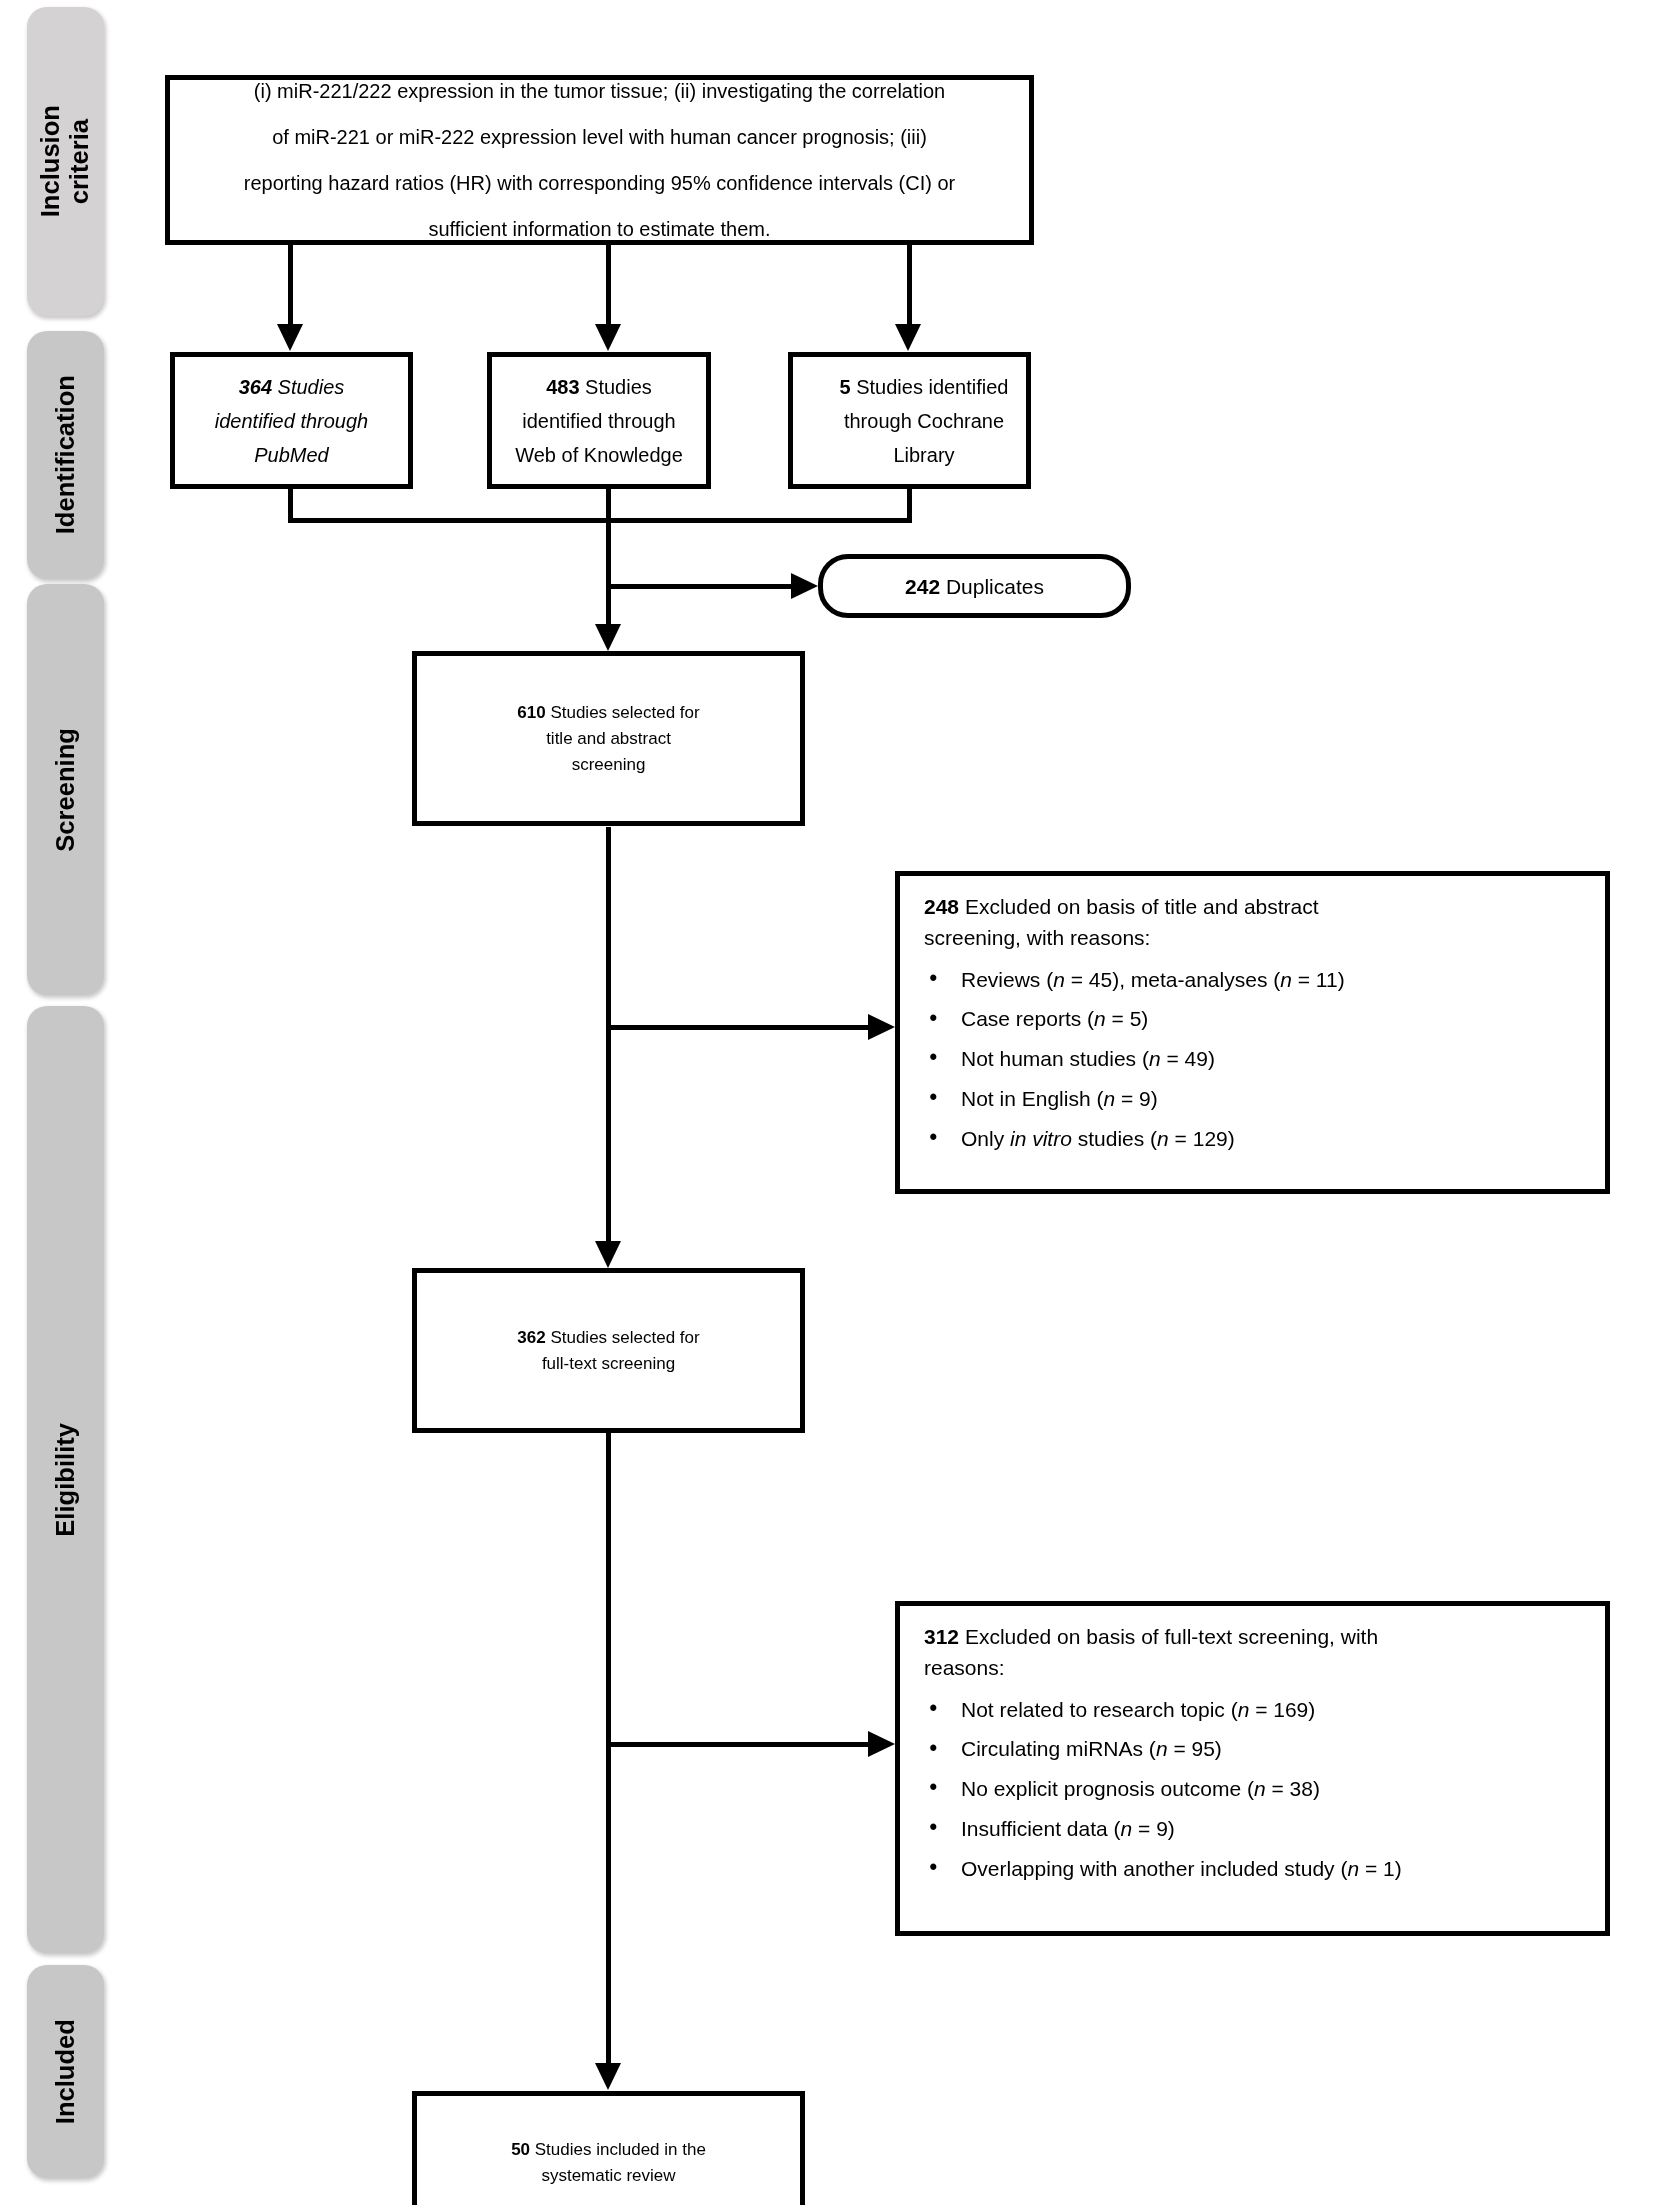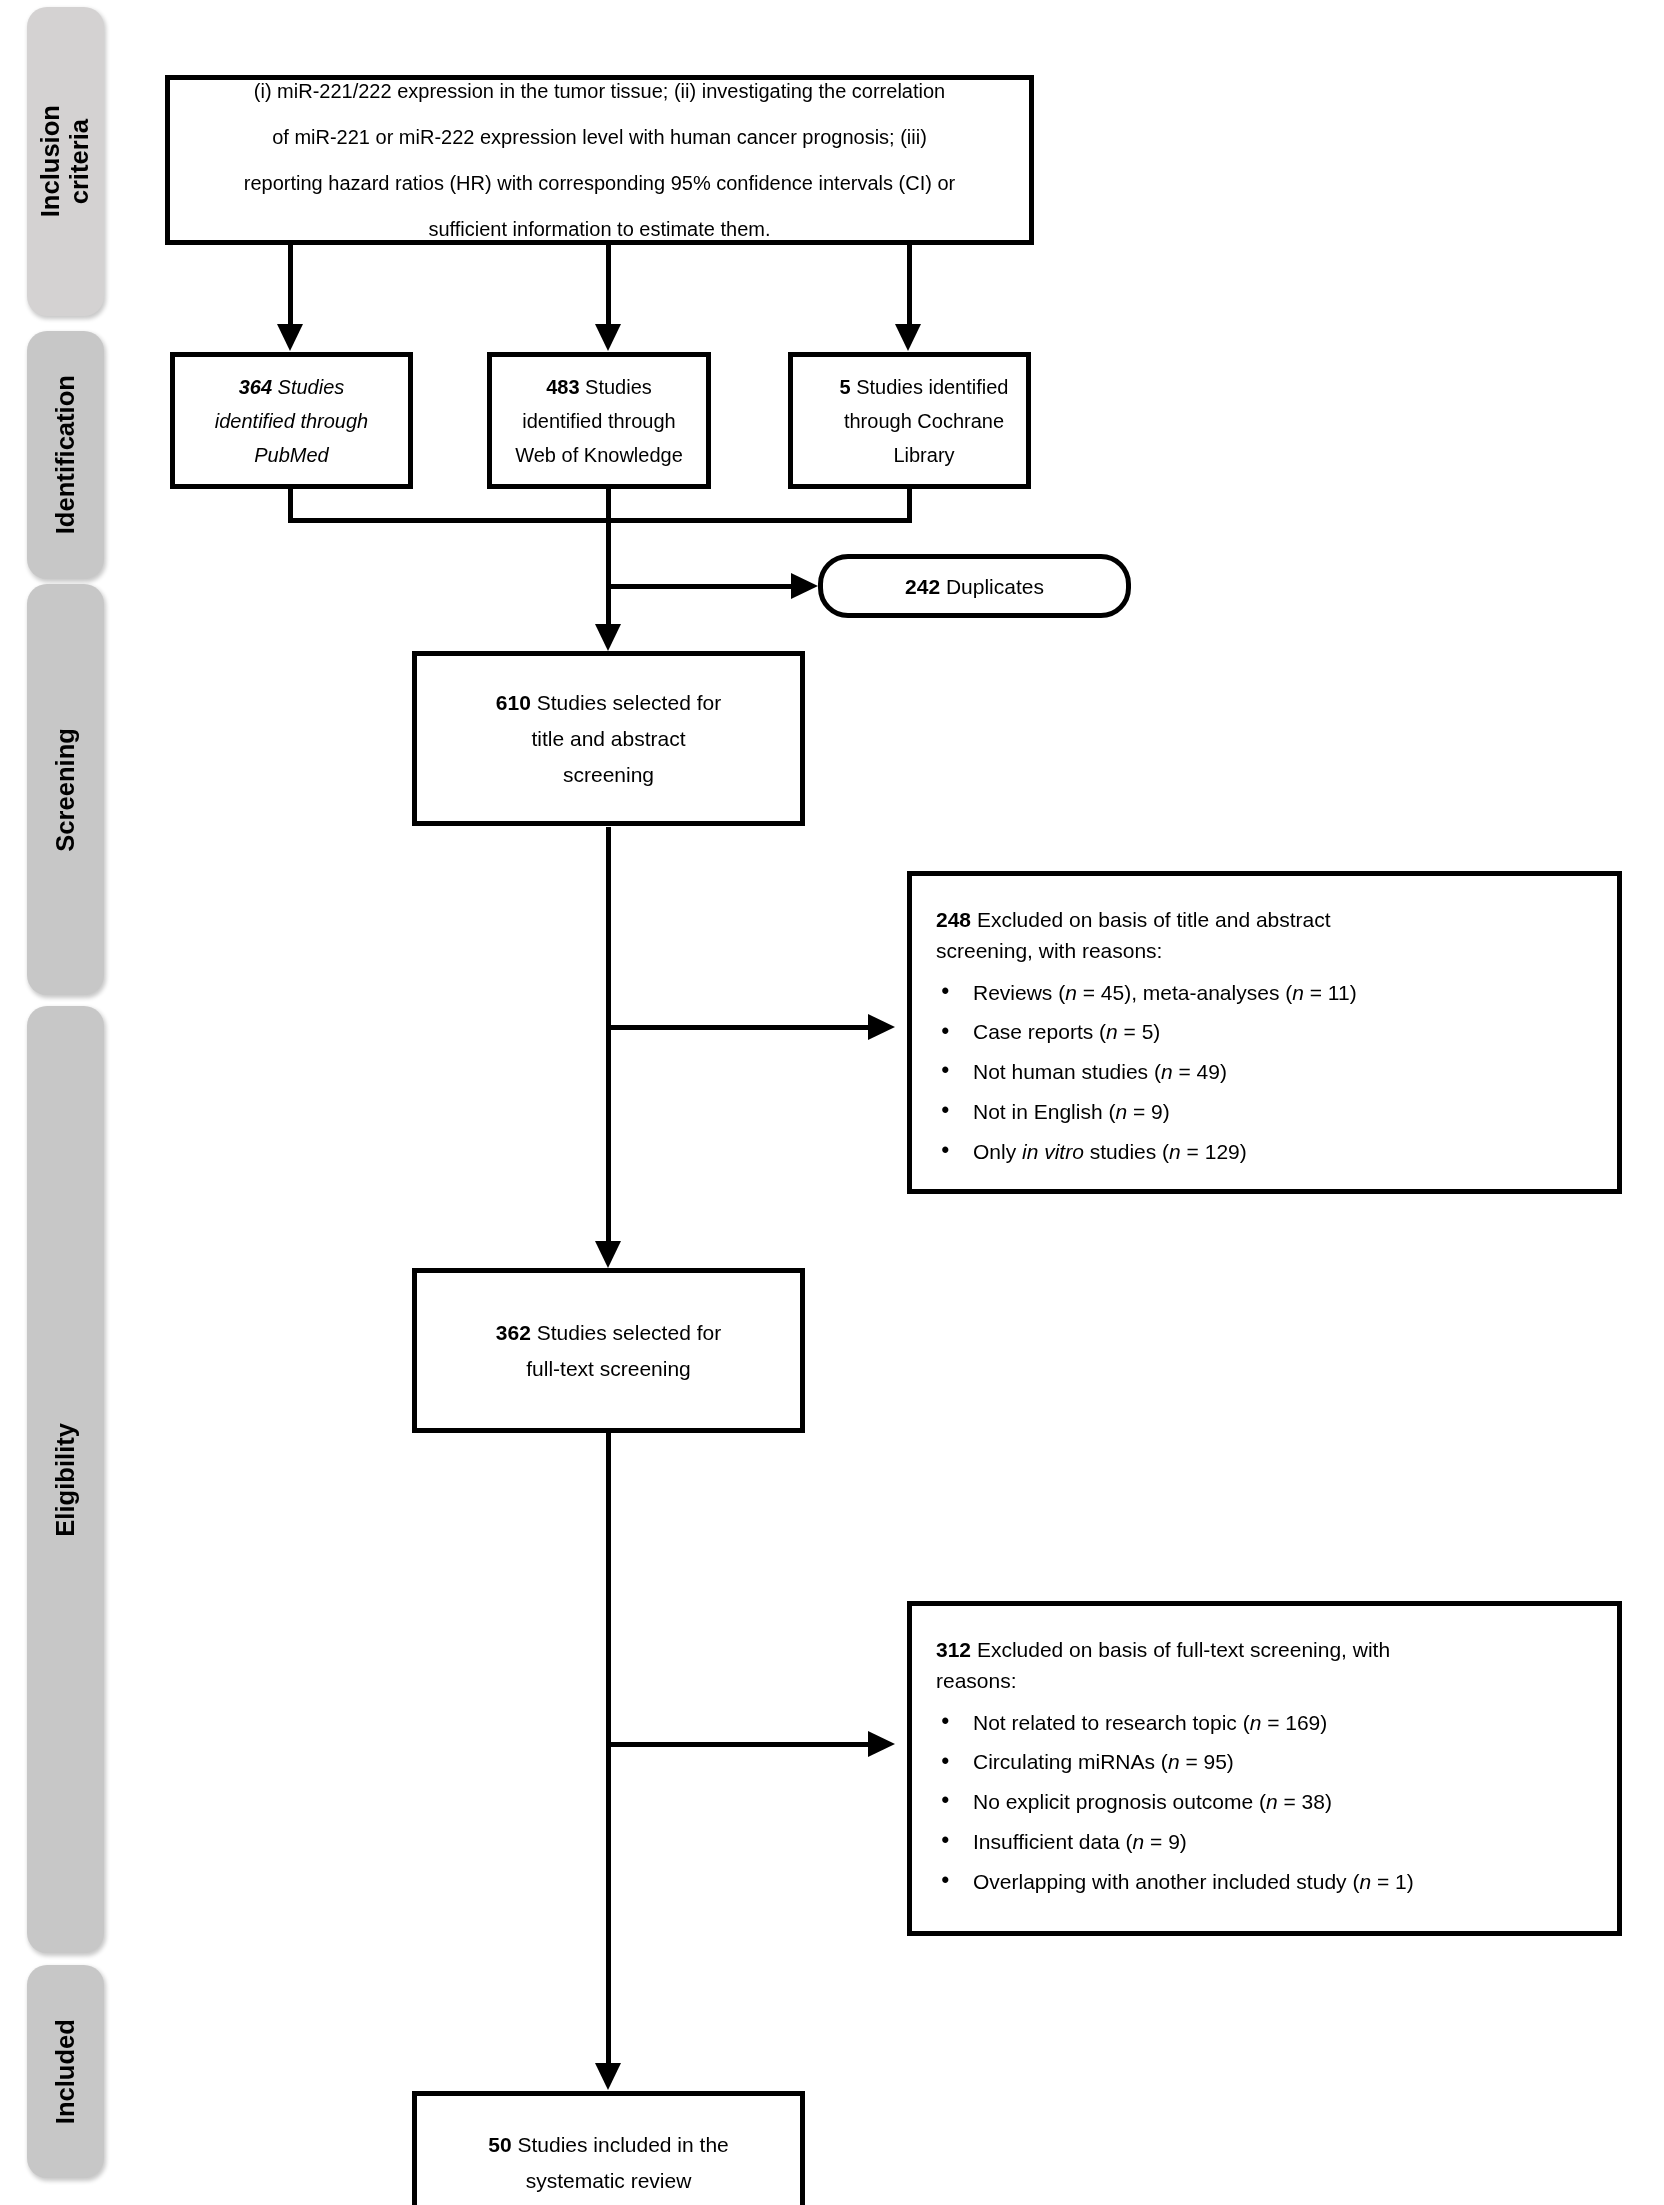--- a/index.html
+++ b/index.html
@@ -10,26 +10,26 @@
   .side{position:absolute;left:26.5px;width:77px;background:#c7c7c7;border-radius:20px;
         display:flex;align-items:center;justify-content:center;
         box-shadow:1.8px 2.6px 4.4px rgba(0,0,0,.22);}
   .side.light{background:#d4d2d2;}
   .side .vtxt{writing-mode:vertical-rl;transform:rotate(180deg);white-space:pre-line;
         text-align:center;font-weight:bold;font-size:25.6px;line-height:1.12;color:#000;}
 
   
   .box{position:absolute;background:#ffffff;border:5.7px solid #000;box-sizing:border-box;
        display:flex;align-items:center;justify-content:center;}
-  .ctext{white-space:pre-line;text-align:center;font-size:21px;line-height:36px;}
+  .ctext{white-space:pre-line;text-align:center;font-size:17px;line-height:26px;}
   .criteria .ctext{font-size:20px;line-height:46px;}
   .src .ctext{font-size:20px;line-height:34px;}
   .dup .ctext{font-size:21px;line-height:25px;}
 
-  .excl{align-items:flex-start;justify-content:flex-start;padding:28px 24px;margin-left:12px;}
+  .excl{align-items:flex-start;justify-content:flex-start;padding:15px 24px;}
   .excl .hdr{white-space:pre-line;text-align:left;font-size:21px;line-height:31px;margin:0 0 10.6px 0;}
   .excl ul{list-style:none;margin:0;padding:0;}
   .excl li{position:relative;padding-left:37px;font-size:21px;line-height:31px;margin-bottom:8.8px;}
   .excl li::before{content:"\2022";position:absolute;left:5.3px;top:-0.9px;font-size:23px;}
 
   
   .shaft-v{position:absolute;width:5.3px;background:#000;}
   .shaft-h{position:absolute;height:5.3px;background:#000;}
   .head-down{position:absolute;width:0;height:0;
              border-left:13.7px solid transparent;border-right:13.7px solid transparent;

